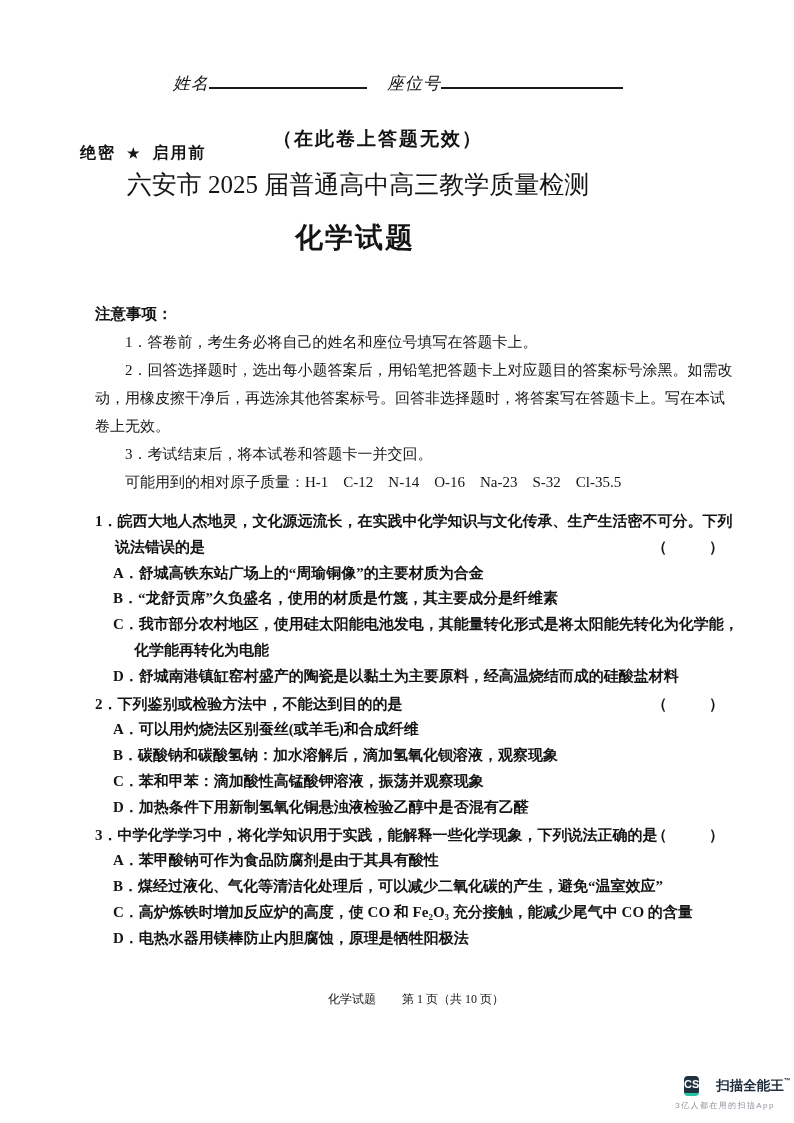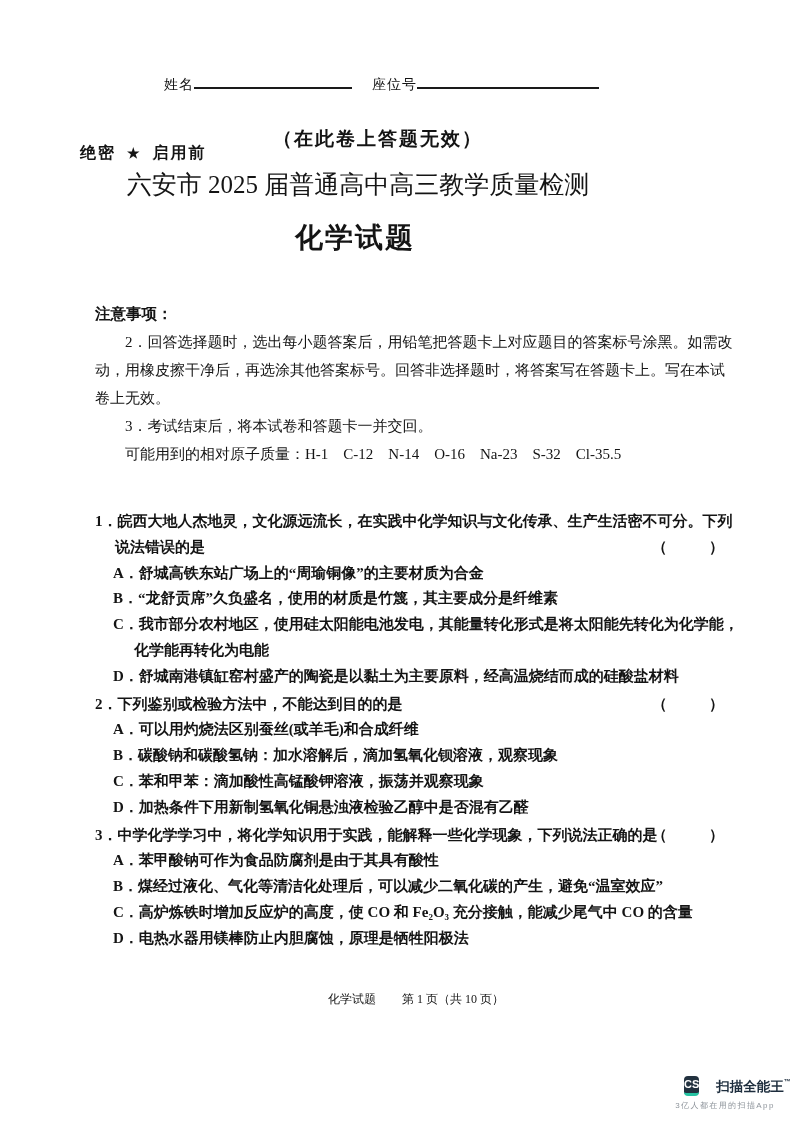--- a/index.html
+++ b/index.html
@@ -12,24 +12,25 @@
     background: #ffffff;
     color: #141414;
     font-family: "Liberation Serif", "DejaVu Serif", serif;
     font-size: 15px;
     overflow: hidden;
   }
 
   
   .fill-row {
     position: absolute;
-    top: 72px; left: 164px;
-    font-size: 14px;
+    top: 72px; left: 173px;
+    font-size: 17px;
     letter-spacing: 1px;
     white-space: nowrap;
+    font-style: italic;
   }
   .fill-line {
     display: inline-block;
     border-bottom: 2px solid #1a1a1a;
     height: 17px;
     vertical-align: baseline;
   }
   .fill-line.name { width: 158px; }
   .fill-line.seat { width: 182px; }
   .fill-gap { display: inline-block; width: 20px; }
@@ -116,21 +117,21 @@
   }
   .footer .gap { display: inline-block; width: 26px; }
 
   
   .scanner {
     position: absolute;
     top: 1076px; left: 664px;
     width: 122px;
     font-family: "Liberation Sans", "DejaVu Sans", sans-serif;
   }
-  .scanner-top { display: flex; align-items: flex-end; gap: 12px; }
+  .scanner-top { display: flex; align-items: center; gap: 12px; }
   .cs-badge {
     width: 20px; height: 20px;
     margin-left: 20px;
     background: #22313f;
     border-radius: 4px;
     border-bottom: 3px solid #25c3a2;
     color: #ffffff;
     font-size: 11px;
     font-weight: bold;
     line-height: 17px;
@@ -170,20 +171,21 @@
 
   <div class="secrecy-row">
     <span>绝密</span><span class="star">★</span><span>启用前</span>
   </div>
 
   <div class="exam-title">六安市 2025 届普通高中高三教学质量检测</div>
   <div class="paper-title">化学试题</div>
 
   <div class="notice">
     <div class="notice-heading">注意事项：</div>
+    <p>1．答卷前，考生务必将自己的姓名和座位号填写在答题卡上。</p>
     <p>2．回答选择题时，选出每小题答案后，用铅笔把答题卡上对应题目的答案标号涂黑。如需改动，用橡皮擦干净后，再选涂其他答案标号。回答非选择题时，将答案写在答题卡上。写在本试卷上无效。</p>
     <p>3．考试结束后，将本试卷和答题卡一并交回。</p>
     <p>可能用到的相对原子质量：H-1　C-12　N-14　O-16　Na-23　S-32　Cl-35.5</p>
   </div>
 
   <div class="body-block">
 
     <div class="question">
       <div class="q-stem">
         <span>1．</span><span>皖西大地人杰地灵，文化源远流长，在实践中化学知识与文化传承、生产生活密不可分。下列说法错误的是</span>

